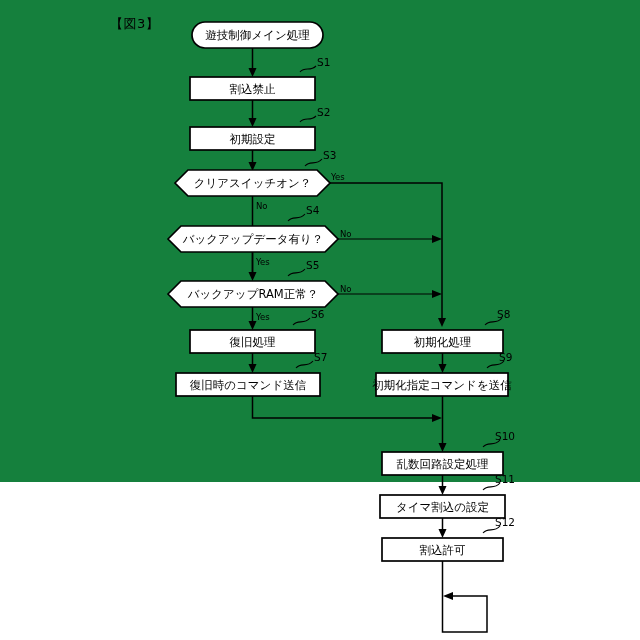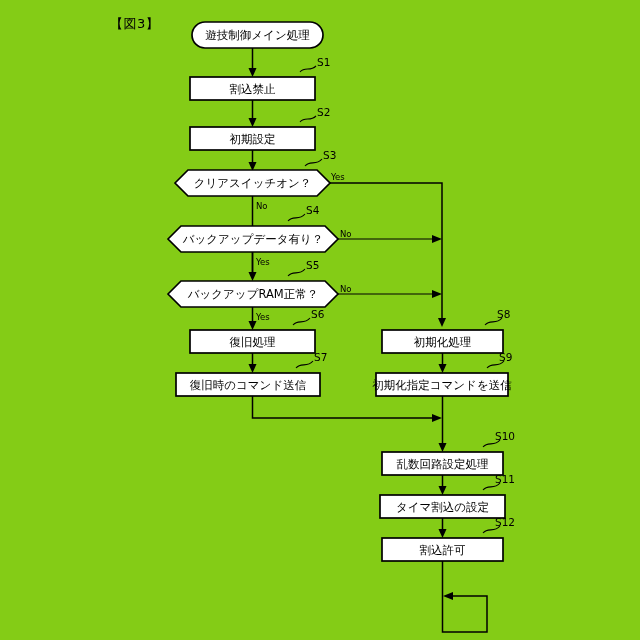--- a/index.html
+++ b/index.html
@@ -9,22 +9,22 @@
   }
   body {
     width: 640px;
     height: 640px;
     font-family: "DejaVu Sans", "Liberation Sans", sans-serif;
     overflow: hidden;
   }
   #figure-root {
     position: relative;
     width: 640px;
-    height: 640px;
-    background: #84cc16;
+    height: 482px;
+    background: #15803d;
     text-decoration: underline;
   }
   #flow-svg {
     position: absolute;
     left: 0;
     top: 0;
   }
   .shape-fill {
     fill: #ffffff;
     stroke: #000000;

